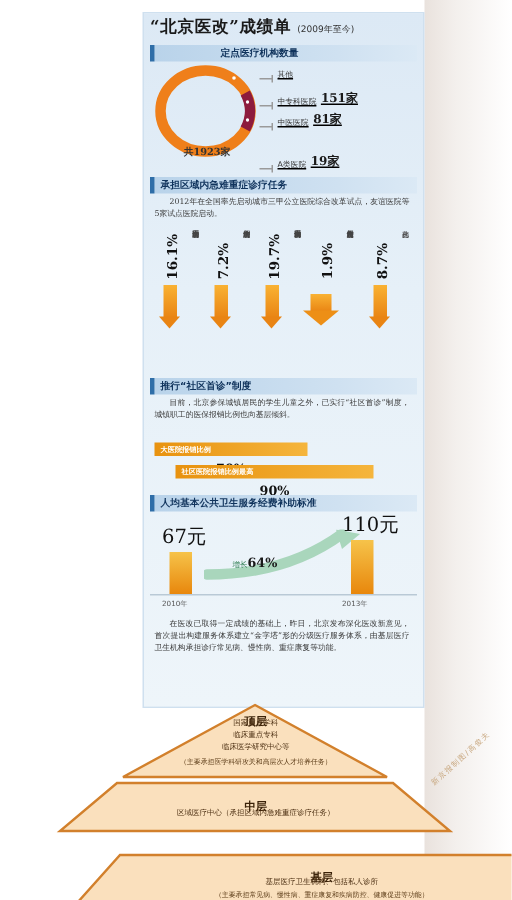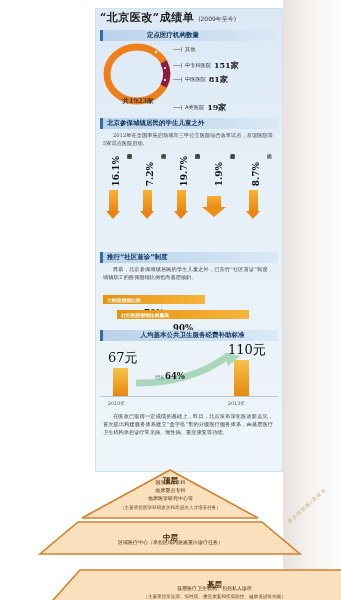--- a/index.html
+++ b/index.html
@@ -35,21 +35,21 @@
     text-align:justify;text-indent:10px;
     font-family:"DejaVu Serif","Liberation Serif",serif;}
 
   
   .donut-wrap{position:absolute;left:101px;top:42px;width:74px;height:64px;}
   .donut{position:absolute;left:0;top:0;width:74px;height:64px;}
   .donut-center{position:absolute;left:0;top:26px;width:74px;text-align:center;
     font-size:6.5px;font-weight:bold;color:#333;
     font-family:"DejaVu Serif","Liberation Serif",serif;margin-top:29px;}
 
-  .leg{position:absolute;display:flex;align-items:center;gap:3px;}
+  .leg{position:absolute;display:flex;align-items:flex-end;gap:3px;text-decoration:underline;}
   .leg .tick{width:9px;height:1px;background:#9a9a9a;position:relative;}
   .leg .tick:after{content:"";position:absolute;right:0;top:-2px;width:1px;height:5px;background:#9a9a9a;}
   .leg .lbl{font-size:5.2px;color:#333;}
   .leg .val{font-size:8px;font-weight:bold;color:#1a1a1a;
     font-family:"DejaVu Serif","Liberation Serif",serif;}
 
   
   .cols{position:absolute;left:100px;top:150px;width:180px;height:62px;}
   .col{position:absolute;bottom:0;width:32px;height:62px;}
   .col .vlabel{position:absolute;bottom:26px;left:0;width:32px;height:36px;
@@ -144,21 +144,21 @@
     <div class="lbl">中医医院</div>
     <div class="val">81家</div>
   </div>
   <div class="leg" style="left:173px;top:102px;">
     <div class="tick"></div>
     <div class="lbl">A类医院</div>
     <div class="val">19家</div>
   </div>
 
   <div class="sec-head" style="top:118px;">
-    <span>北京参保城镇居民的学生儿童之外</span>
+    <span>承担区域内急难重症诊疗任务</span>
   </div>
   <div class="para" style="left:103px;top:131px;width:170px;">2012年在全国率先启动城市三甲公立医院综合改革试点，友谊医院等5家试点医院启动。</div>
 
   <div class="cols">
     <div class="col" style="left:0px;">
       <div class="vlabel">医保患者门诊次均费用</div>
       <div class="vpct">16.1%</div>
       <div class="arrow-sm"></div>
     </div>
     <div class="col" style="left:34px;">
@@ -194,21 +194,21 @@
     </div>
     <div class="bar-val">70%</div>
   </div>
   <div class="bar-row" style="left:117px;top:310px;">
     <div class="bar" style="width:132px;">
       <span>社区医院报销比例最高</span>
     </div>
     <div class="bar-val">90%</div>
   </div>
 
-  <div class="sec-head" style="top:330px;justify-content:center;">
+  <div class="sec-head" style="top:330px;">
     <span>人均基本公共卫生服务经费补助标准</span>
   </div>
 
   <div class="fund">
     <div class="fund-base"></div>
     <svg style="position:absolute;left:36px;bottom:20px;width:110px;height:34px;" viewBox="0 0 110 34">
       <path d="M2 30 Q 55 30 92 3" fill="none" stroke="#a9d6bc" stroke-width="7" stroke-linecap="round"></path>
       <path d="M88 0 L104 3 L92 13 Z" fill="#a9d6bc"></path>
     </svg>
     <div class="fval" style="left:8px;bottom:40px;">67元</div>

